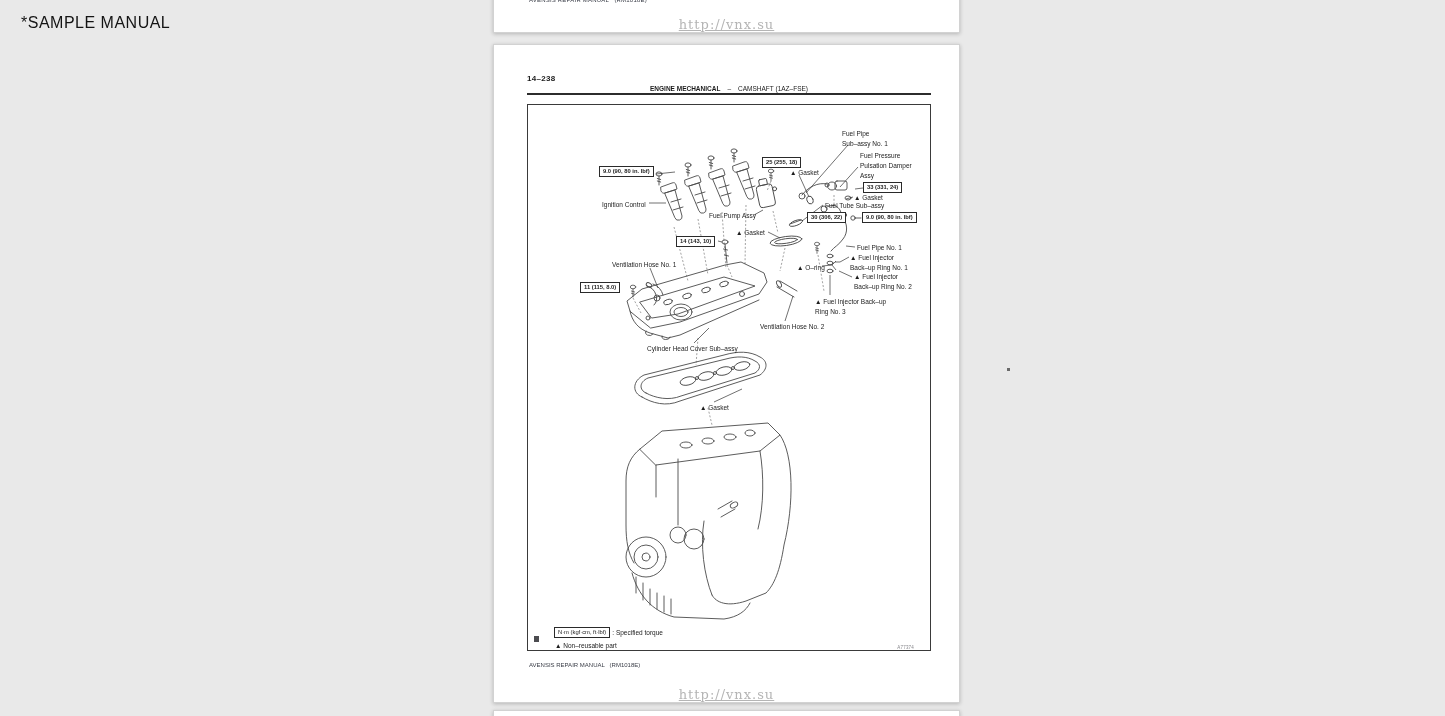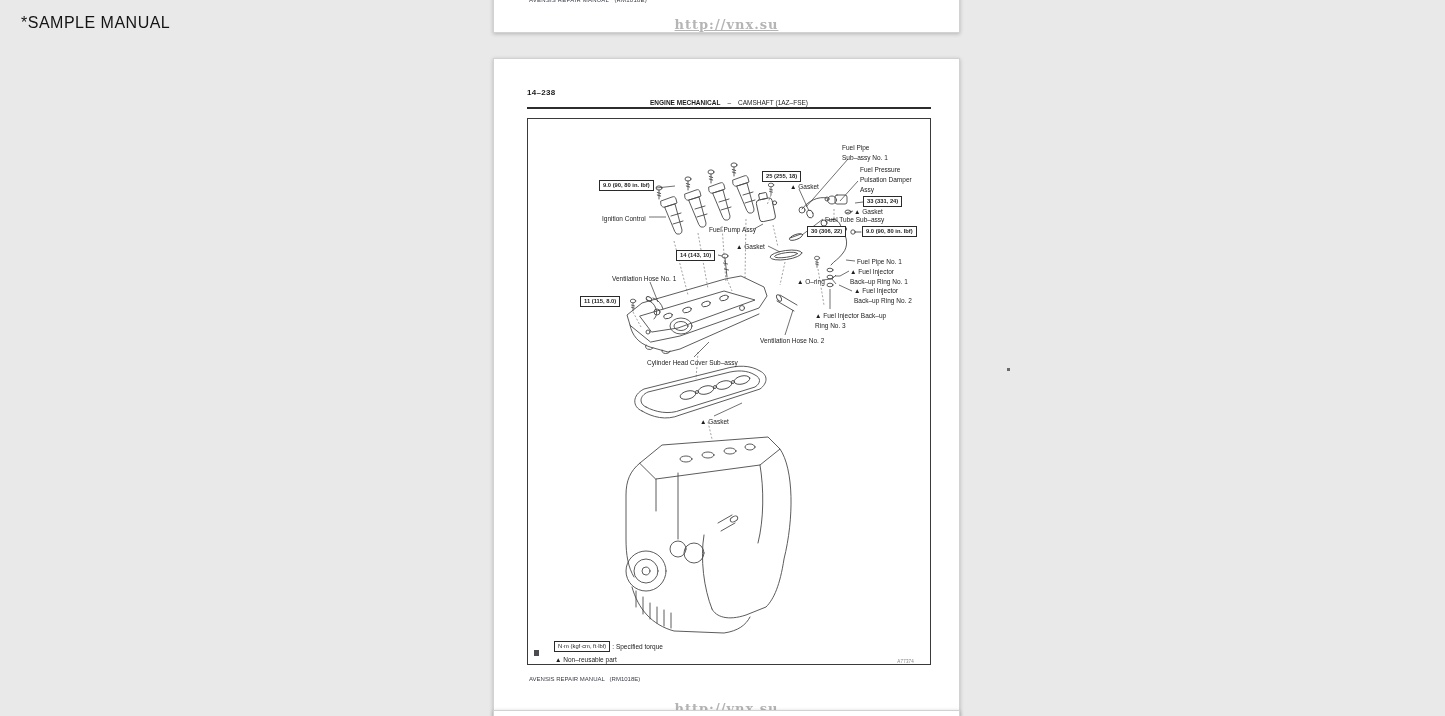--- a/index.html
+++ b/index.html
@@ -13,29 +13,29 @@
     font-family:"Liberation Sans",sans-serif;color:var(--ink);
   }
   .watermark{
     position:absolute;left:21px;top:14px;font-size:16px;letter-spacing:.5px;color:#141414;
   }
   .page{
     position:absolute;left:493px;width:467px;background:var(--page-bg);
     border:1px solid #d2d2d2;box-shadow:0 1px 4px rgba(0,0,0,.22);
   }
   .page-top{top:-34px;height:67px;}
-  .page-main{top:44px;height:659px;margin-top:14px;}
+  .page-main{top:44px;height:659px;}
   .page-bottom{top:710px;height:40px;}
   .tiny-doc-text{
     position:absolute;font-size:6px;color:#3d404a;letter-spacing:.2px;white-space:pre;
   }
   .page-top .tiny-doc-text{left:35px;top:30px;}
   .vnx{
     position:absolute;left:0;width:100%;text-align:center;
-    font-family:"DejaVu Serif",serif;font-weight:bold;font-size:13px;letter-spacing:1px;
+    font-family:"DejaVu Serif",serif;font-weight:normal;font-size:13px;letter-spacing:1px;
     color:var(--link);text-decoration:underline;
   }
   .page-top .vnx{top:50px;}
   .page-main .vnx{top:642px;}
   .page-number{position:absolute;left:33px;top:29px;font-size:8px;font-weight:bold;letter-spacing:.3px;}
   .section-header{position:absolute;left:33px;top:40px;width:404px;text-align:center;font-size:6.5px;white-space:nowrap;}
   .section-header .b{font-weight:bold;}
   .section-header .sep{margin:0 7px;color:#333;}
   .header-rule{position:absolute;left:33px;top:48px;width:404px;border-top:2px solid #2c2c2c;}
   .figure-frame{

